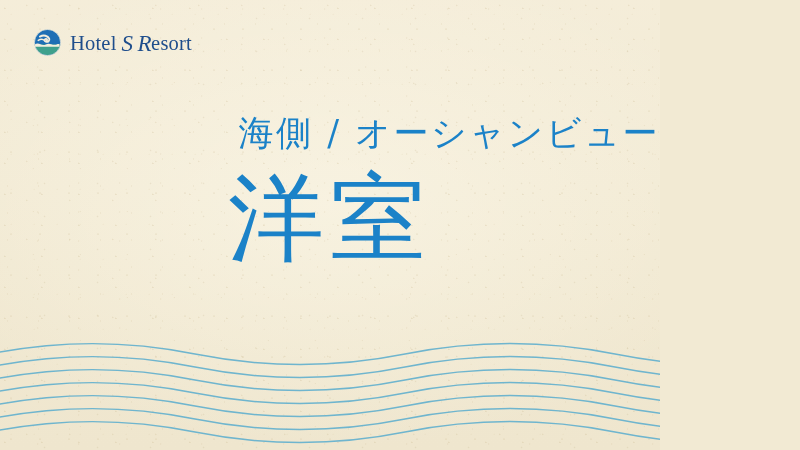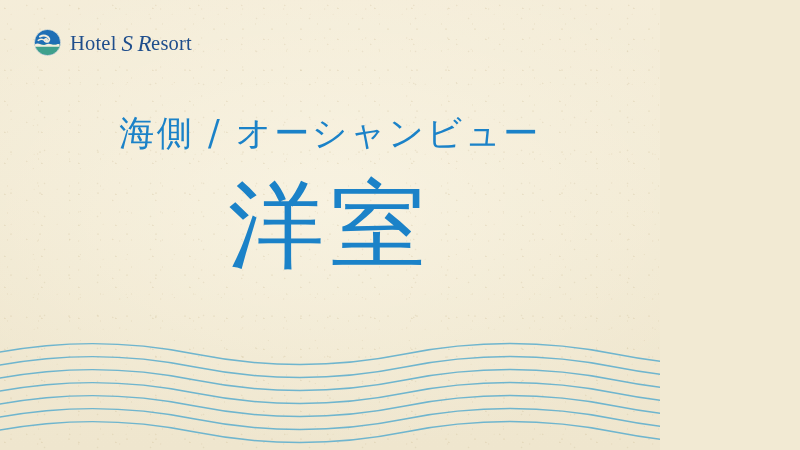--- a/index.html
+++ b/index.html
@@ -96,23 +96,24 @@
     text-align: center;
     z-index: 4;
   }
   #subtitle {
     font-family: "DejaVu Serif", "Liberation Serif", serif;
     font-size: 35px;
     line-height: 1.25;
     color: #1b82c8;
     letter-spacing: 2.5px;
     white-space: nowrap;
+    text-align: right;
   }
   #main-title {
-    font-family: Liberation Serif, serif;
+    font-family: Liberation Mono, monospace;
     font-size: 96px;
     line-height: 1.08;
     color: #1b82c8;
     letter-spacing: 6px;
     margin-top: 18px;
     white-space: nowrap;
   }
 
   
   #wave-band {

